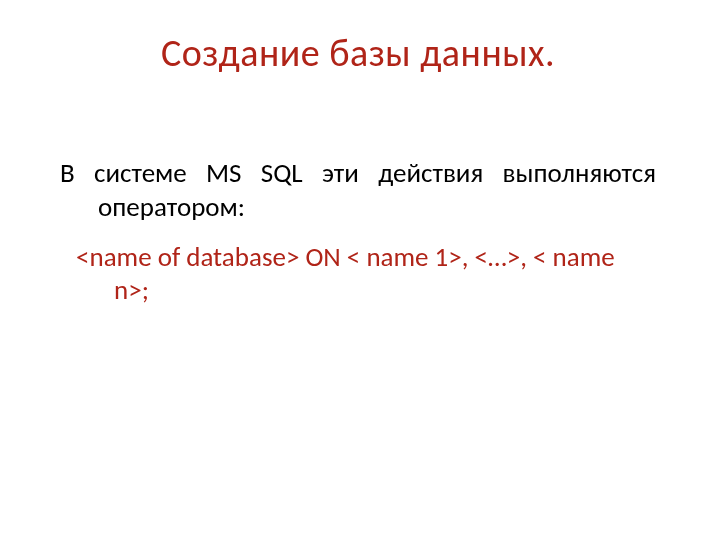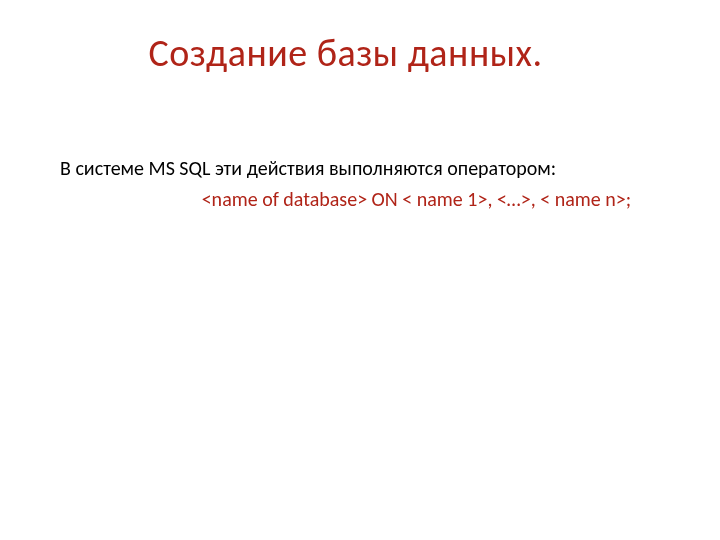--- a/index.html
+++ b/index.html
@@ -9,51 +9,50 @@
     height: 540px;
     background: #ffffff;
     font-family: Calibri, Arial, sans-serif;
     color: #000;
   }
   .slide {
     width: 720px;
     height: 404px;
     position: relative;
     box-sizing: border-box;
-    padding: 20px 89px 40px 60px;
+    padding: 20px 64px 40px 60px;
   }
   .title {
     text-align: center;
     font-size: 38px;
     font-weight: 400;
     margin-top: 10px;
     margin-bottom: 80px;
     letter-spacing: 0.5px;
   }
   .body {
-    font-size: 20px;
+    font-size: 27px;
     line-height: 1.25;
   }
   .p1 {
     text-align: justify;
     text-align-last: left;
     color: #000;
     margin: 0 0 6px 0;
     padding-left: 38px;
     text-indent: -38px;
   }
   .p2 {
     margin: 0 0 6px 0;
     font-weight: 400;
   }
   .p3 {
-    margin: 0;
+    margin: 16px;
     padding-left: 38px;
     text-indent: -38px;
-    text-align: right;
   }
   .accent { color: #b02418; }
 </style>
 </head>
 <body>
 
 <div class="slide">
   <div class="title accent">Создание базы данных.</div>
 
   <div class="body">

